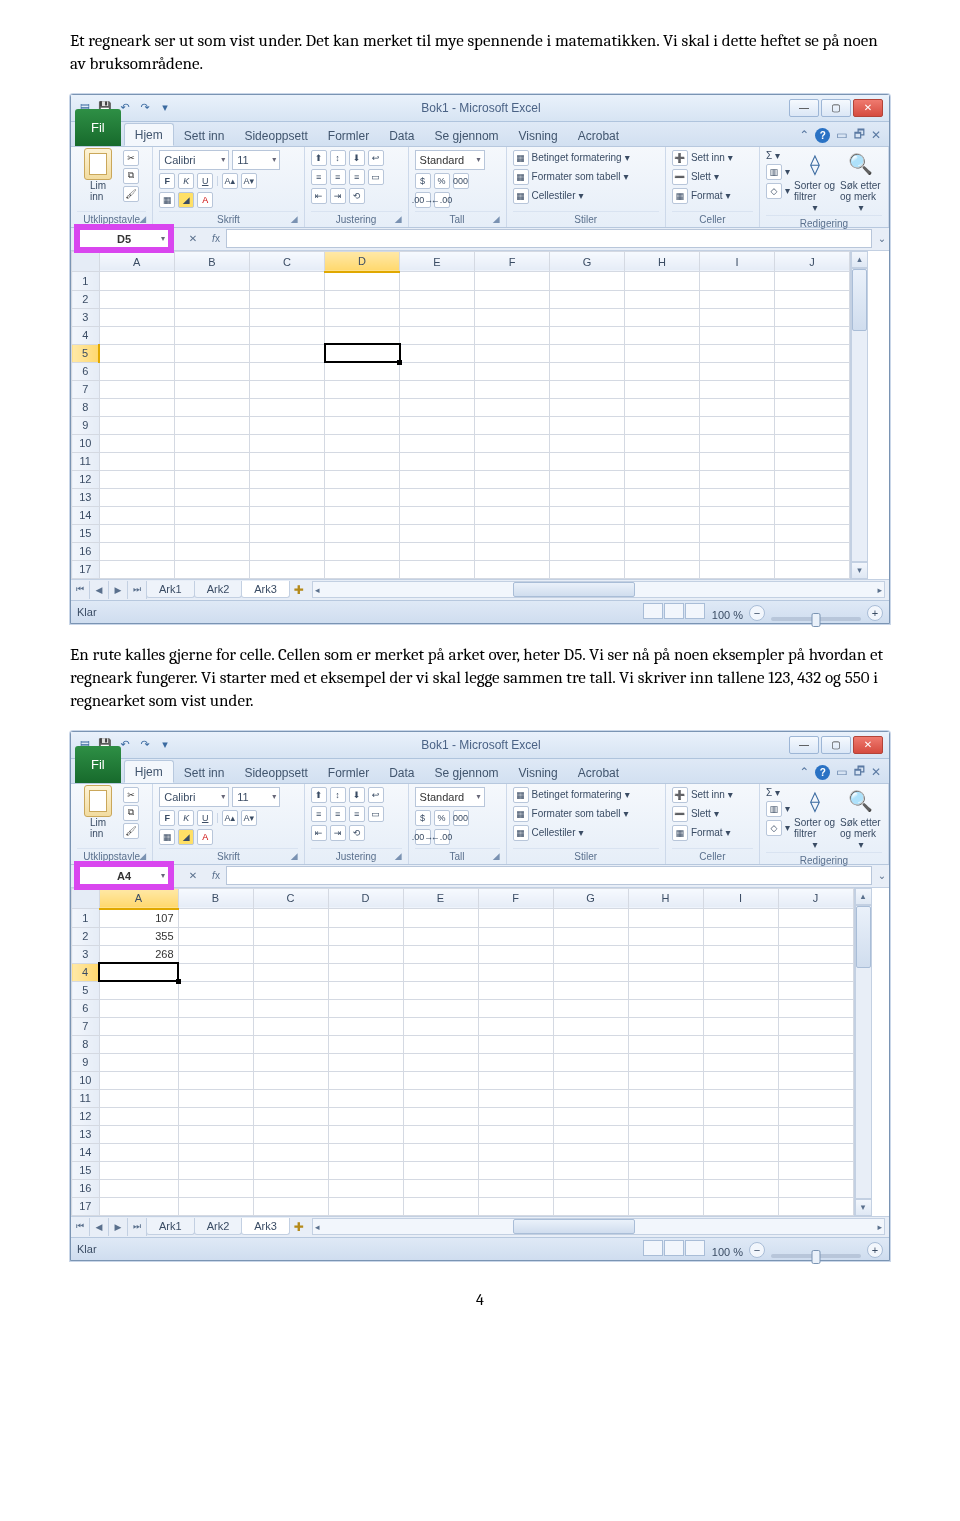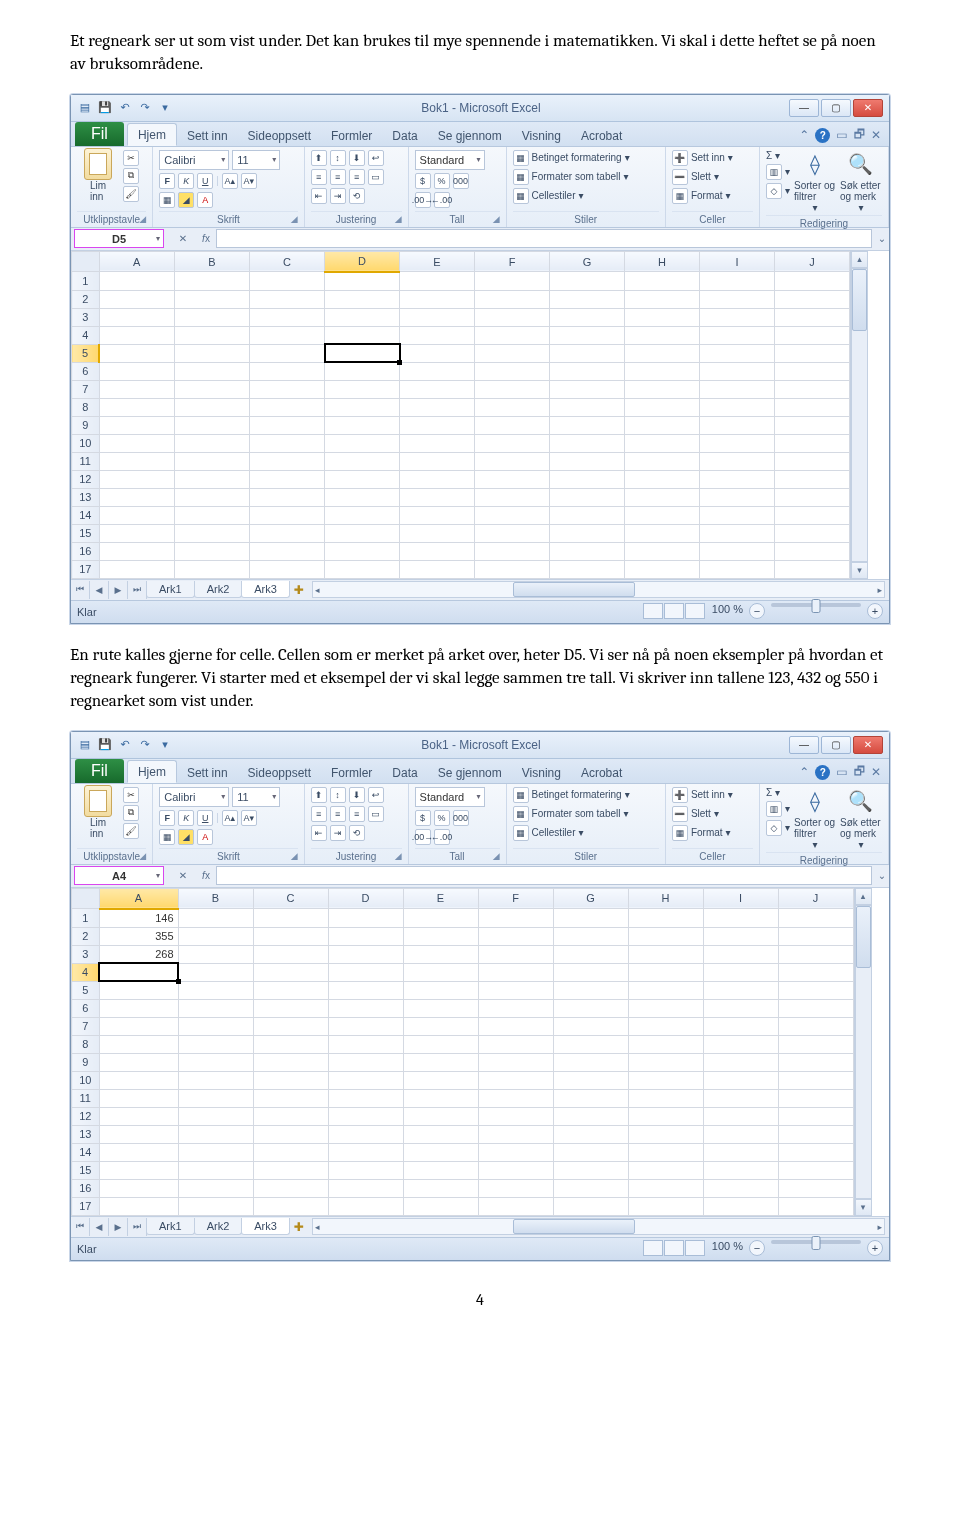--- a/index.html
+++ b/index.html
@@ -10,41 +10,41 @@
   
   .excel{border:1px solid #7a94b3;border-radius:3px 3px 0 0;background:#dbe6f4;font-family:"Segoe UI",Tahoma,Arial,sans-serif;font-size:11px;color:#333;margin-bottom:20px;box-shadow:0 0 0 1px #c9d6e8}
   .titlebar{display:flex;align-items:center;height:26px;background:linear-gradient(#e9f1fb,#d7e4f3);padding:0 6px;border-bottom:1px solid #afc4dd}
   .titlebar .qat{display:flex;align-items:center;gap:4px}
   .titlebar .qat .ico{width:16px;height:16px;display:flex;align-items:center;justify-content:center;font-size:11px;color:#3a6aa0}
   .titlebar .title{flex:1;text-align:center;color:#4a6285;font-size:12px}
   .titlebar .winbtns{display:flex;gap:2px}
   .titlebar .winbtns span{width:28px;height:16px;border:1px solid #9db6d6;border-radius:2px;display:flex;align-items:center;justify-content:center;font-size:10px;background:linear-gradient(#f5f9fe,#dbe7f6)}
   .titlebar .winbtns .close{background:linear-gradient(#ef7a6f,#d54b3f);color:#fff;border-color:#b34338}
   .tabsrow{display:flex;align-items:flex-end;height:24px;background:linear-gradient(#dfe9f6,#d2e0f1);padding-left:4px;border-bottom:1px solid #b7c8de}
-  .filetab{background:#1a6f2f;background:linear-gradient(#2e8f45,#176a2c);color:#fff;padding:3px 16px;border-radius:3px 3px 0 0;font-size:16px;margin-right:3px}
+  .filetab{background:#1a6f2f;background:linear-gradient(#2e8f45,#176a2c);color:#fff;padding:11px 16px;border-radius:3px 3px 0 0;font-size:13px;margin-right:3px}
   .rtab{padding:4px 10px 3px;font-size:12px;color:#41556e;cursor:default}
   .rtab.active{background:#f3f7fc;border:1px solid #b7c8de;border-bottom:1px solid #f3f7fc;border-radius:3px 3px 0 0}
   .helpbox{margin-left:auto;display:flex;align-items:center;gap:6px;padding-right:8px;color:#5b7aa3;font-size:12px}
   .helpbox .q{width:15px;height:15px;border-radius:50%;background:#2a72c4;color:#fff;display:flex;align-items:center;justify-content:center;font-size:10px;font-weight:bold}
   
   .ribbon{background:linear-gradient(#f5f8fc,#e6eef8);border-bottom:1px solid #b7c8de;display:flex;height:80px}
   .grp{border-right:1px solid #cdd9ea;display:flex;flex-direction:column;padding:3px 6px 0}
   .grp .body{flex:1;display:flex;align-items:flex-start;gap:4px}
   .grp .lbl{text-align:center;font-size:10px;color:#5a708d;padding:2px 0;border-top:1px solid #d9e3f1;margin-top:2px;position:relative}
   .grp .lbl .dl{position:absolute;right:0;top:2px;font-size:9px;color:#7a92b2}
   .bigbtn{display:flex;flex-direction:column;align-items:center;width:42px;font-size:10px;line-height:1.1;color:#3a4c64}
   .bigbtn .ic{width:28px;height:28px;margin-bottom:2px;display:flex;align-items:center;justify-content:center;font-size:20px}
   .minicol{display:flex;flex-direction:column;gap:2px;justify-content:center}
   .minirow{display:flex;align-items:center;gap:3px;font-size:10px;color:#3a4c64;white-space:nowrap}
   .mini-ic{width:14px;height:14px;display:inline-flex;align-items:center;justify-content:center;border:1px solid #b8c6da;background:#fff;font-size:9px;border-radius:2px}
   .combo{border:1px solid #b8c6da;background:#fff;height:18px;display:flex;align-items:center;padding:0 14px 0 4px;font-size:11px;position:relative;min-width:50px}
   .combo::after{content:"▾";position:absolute;right:3px;font-size:8px;color:#667}
   
   .fbar{display:flex;align-items:center;background:#e8eef7;border-bottom:1px solid #c3d0e2;height:22px}
-  .namebox{width:88px;margin:0 3px;background:#fff;border:1px solid #d946ef;height:17px;display:flex;align-items:center;justify-content:center;font-size:11px;font-weight:bold;position:relative}
+  .namebox{width:88px;margin:0 3px;background:#fff;border:6px solid #d946ef;height:17px;display:flex;align-items:center;justify-content:center;font-size:11px;font-weight:bold;position:relative}
   .namebox::after{content:"▾";position:absolute;right:3px;font-size:8px;color:#667;font-weight:normal}
   .fxwrap{display:flex;align-items:center;gap:3px;margin-left:6px}
   .fxbtn{width:20px;height:17px;display:flex;align-items:center;justify-content:center;color:#5a708d;font-size:10px}
   .fxinput{flex:1;background:#fff;border:1px solid #b8c6da;height:17px;margin-right:3px}
   .fbar .exp{width:14px;text-align:center;color:#5a708d;font-size:10px}
   
   .gridwrap{display:flex;background:#fff}
   .grid{border-collapse:collapse;table-layout:fixed}
   .grid th,.grid td{border:1px solid #d4d9e2;height:17px;font-size:11px;padding:0}
   .grid thead th{background:linear-gradient(#f7faff,#e5ecf6);color:#3a4c64;font-weight:normal;text-align:center;height:19px}
@@ -64,36 +64,36 @@
   .sheetnav{display:flex}
   .sheetnav span{width:18px;height:18px;display:flex;align-items:center;justify-content:center;font-size:9px;color:#5a708d;border-right:1px solid #c3d0e2}
   .sheettab{padding:2px 12px;background:#eef3fa;border:1px solid #c3d0e2;border-top:none;font-size:11px;color:#3a4c64;border-radius:0 0 3px 3px;margin-left:-1px}
   .sheettab.active{background:#fff;font-weight:normal}
   .sheets .ins{width:18px;text-align:center;color:#b58a1a;font-size:12px}
   .sheets .hscroll{flex:1;display:flex;align-items:center;margin:0 4px;border:1px solid #c3d0e2;height:15px;background:#f2f6fc;position:relative}
   .sheets .hscroll .hthumb{position:absolute;left:35%;width:120px;top:0;bottom:0;background:linear-gradient(#eaf1fa,#d0ddee);border:1px solid #a9bdd7;border-radius:2px}
   .sheets .hscroll::before{content:"◂";position:absolute;left:2px;font-size:9px;color:#5a708d}
   .sheets .hscroll::after{content:"▸";position:absolute;right:2px;font-size:9px;color:#5a708d}
   .status{display:flex;align-items:center;background:linear-gradient(#dfe9f6,#cfddef);border-top:1px solid #b7c8de;height:22px;font-size:11px;color:#3a4c64;padding:0 6px}
-  .status .zoom{margin-left:auto;display:flex;align-items:flex-start;gap:6px}
+  .status .zoom{margin-left:auto;display:flex;align-items:flex-end;gap:6px}
   .status .viewbtns span{width:18px;height:14px;border:1px solid #a9bdd7;background:#f2f6fc;display:inline-block;margin-right:1px}
   .slider{width:90px;height:4px;background:#b8c6da;position:relative;border-radius:2px}
   .slider .h{position:absolute;left:50%;top:-4px;width:7px;height:12px;background:#eaf1fa;border:1px solid #7a94b3;border-radius:2px;transform:translateX(-50%)}
   .pm{width:14px;height:14px;border:1px solid #a9bdd7;border-radius:50%;display:flex;align-items:center;justify-content:center;background:#f2f6fc;font-size:11px}
   
   .clipb{width:30px;height:30px;border:1px solid #caa75a;background:linear-gradient(#fdf3d6,#f2dca0);border-radius:3px;position:relative}
   .clipb::before{content:"";position:absolute;left:4px;top:4px;right:4px;bottom:4px;background:#fff;border:1px solid #caa75a}
   .sortic{font-size:18px;color:#3a6aa0}
   .binoc{font-size:18px;color:#6a4ca0}
 </style>
 </head>
 <body>
 
 <div class="page">
-  <p>Et regneark ser ut som vist under. Det kan brukes til mye spennende i matematikken. Vi skal i dette heftet se på noen av bruksområdene.</p>
+  <p>Et regneark ser ut som vist under. Det kan merket til mye spennende i matematikken. Vi skal i dette heftet se på noen av bruksområdene.</p>
 
   <div class="excel">
     <div class="titlebar">
       <div class="qat">
         <span class="ico">▤</span>
         <span class="ico">💾</span>
         <span class="ico">↶</span>
         <span class="ico">↷</span>
         <span class="ico">▾</span>
       </div>
@@ -705,21 +705,21 @@
               <th>F</th>
               <th>G</th>
               <th>H</th>
               <th>I</th>
               <th>J</th>
             </tr>
           </thead>
           <tbody>
             <tr>
               <th>1</th>
-              <td class=" val">146</td>
+              <td class=" val">107</td>
               <td class=" "></td>
               <td class=" "></td>
               <td class=" "></td>
               <td class=" "></td>
               <td class=" "></td>
               <td class=" "></td>
               <td class=" "></td>
               <td class=" "></td>
               <td class=" "></td>
             </tr>

